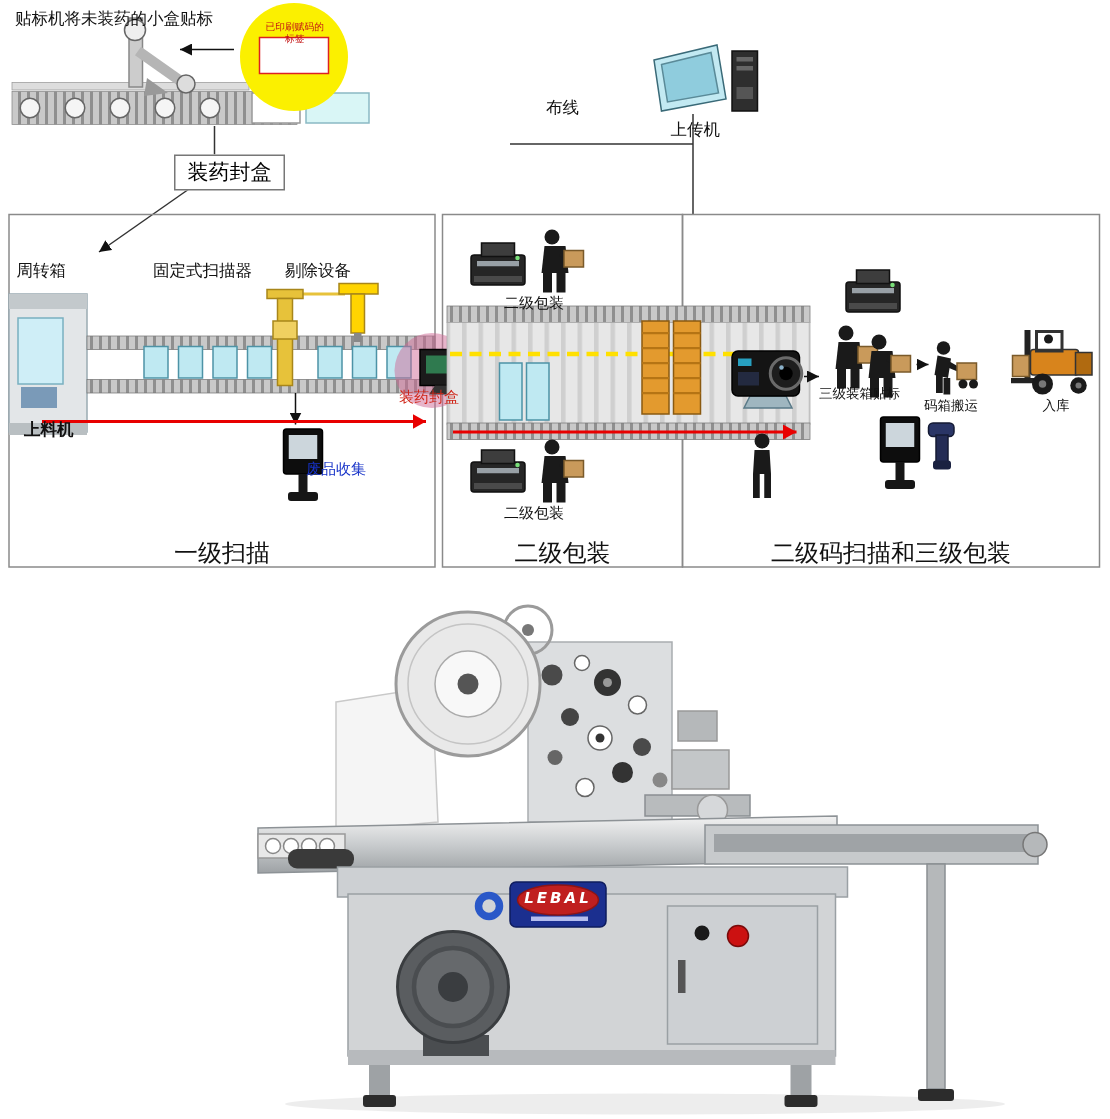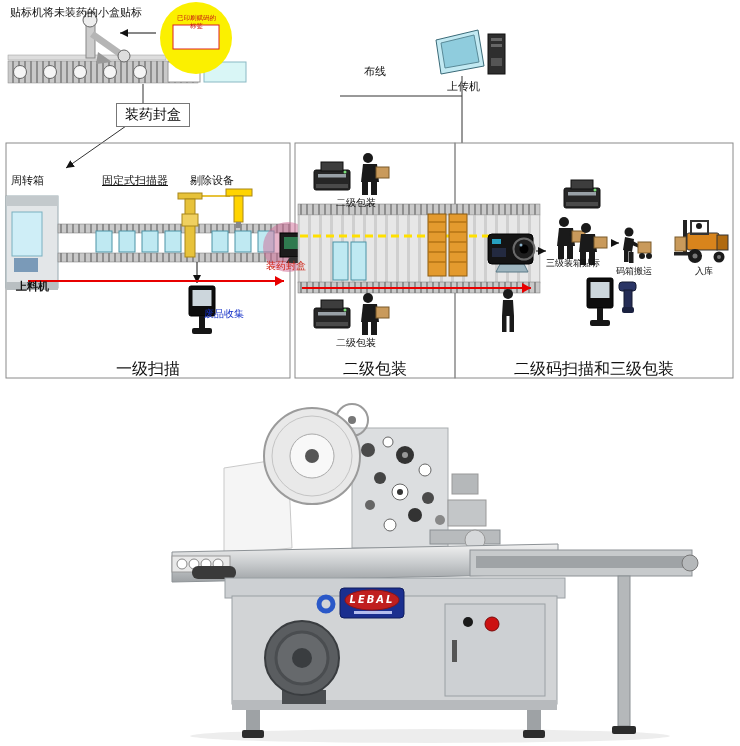--- a/index.html
+++ b/index.html
@@ -312,21 +312,21 @@
   </g>
 </svg>
 
 <div class="lbl" style="left:10px;top:6px;">贴标机将未装药的小盒贴标</div>
 <div class="note" style="left:174px;top:14px;width:45px;">已印刷赋码的标签</div>
 <div class="boxed" style="left:116px;top:103px;">装药封盒</div>
 <div class="lbl" style="left:364px;top:65px;">布线</div>
 <div class="lbl" style="left:447px;top:80px;">上传机</div>
 
 <div class="lbl" style="left:11px;top:174px;">周转箱</div>
-<div class="lbl" style="left:102px;top:174px;text-decoration:underline;">固定式扫描器</div>
+<div class="lbl" style="left:102px;top:174px;">固定式扫描器</div>
 <div class="lbl" style="left:190px;top:174px;">剔除设备</div>
 <div class="lbl" style="left:16px;top:280px;font-weight:bold;">上料机</div>
 <div class="lbl sm red" style="left:266px;top:260px;">装药封盒</div>
 <div class="lbl sm blue" style="left:204px;top:308px;">废品收集</div>
 <div class="ptitle" style="left:6px;top:359px;width:284px;">一级扫描</div>
 
 <div class="lbl sm" style="left:336px;top:197px;">二级包装</div>
 <div class="lbl sm" style="left:336px;top:337px;">二级包装</div>
 <div class="ptitle" style="left:295px;top:359px;width:160px;">二级包装</div>
 

